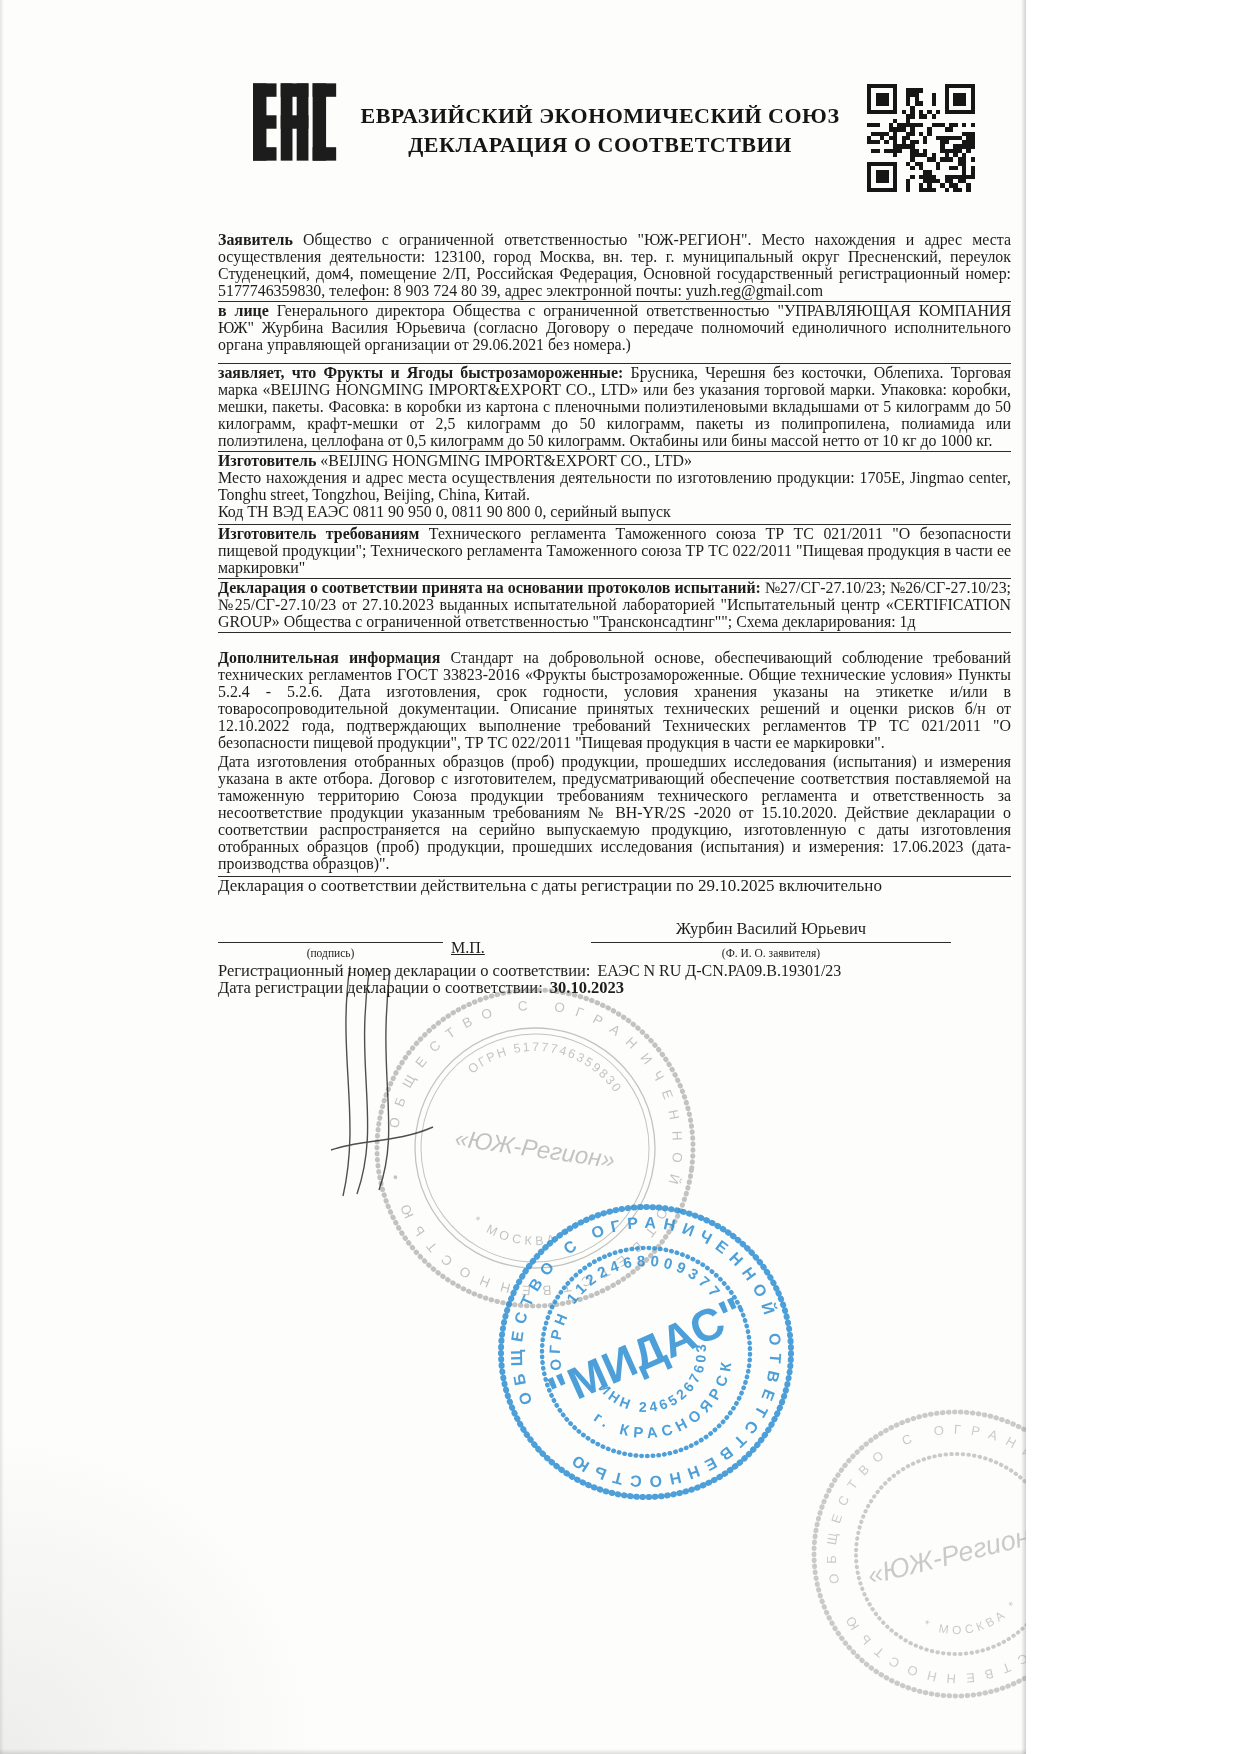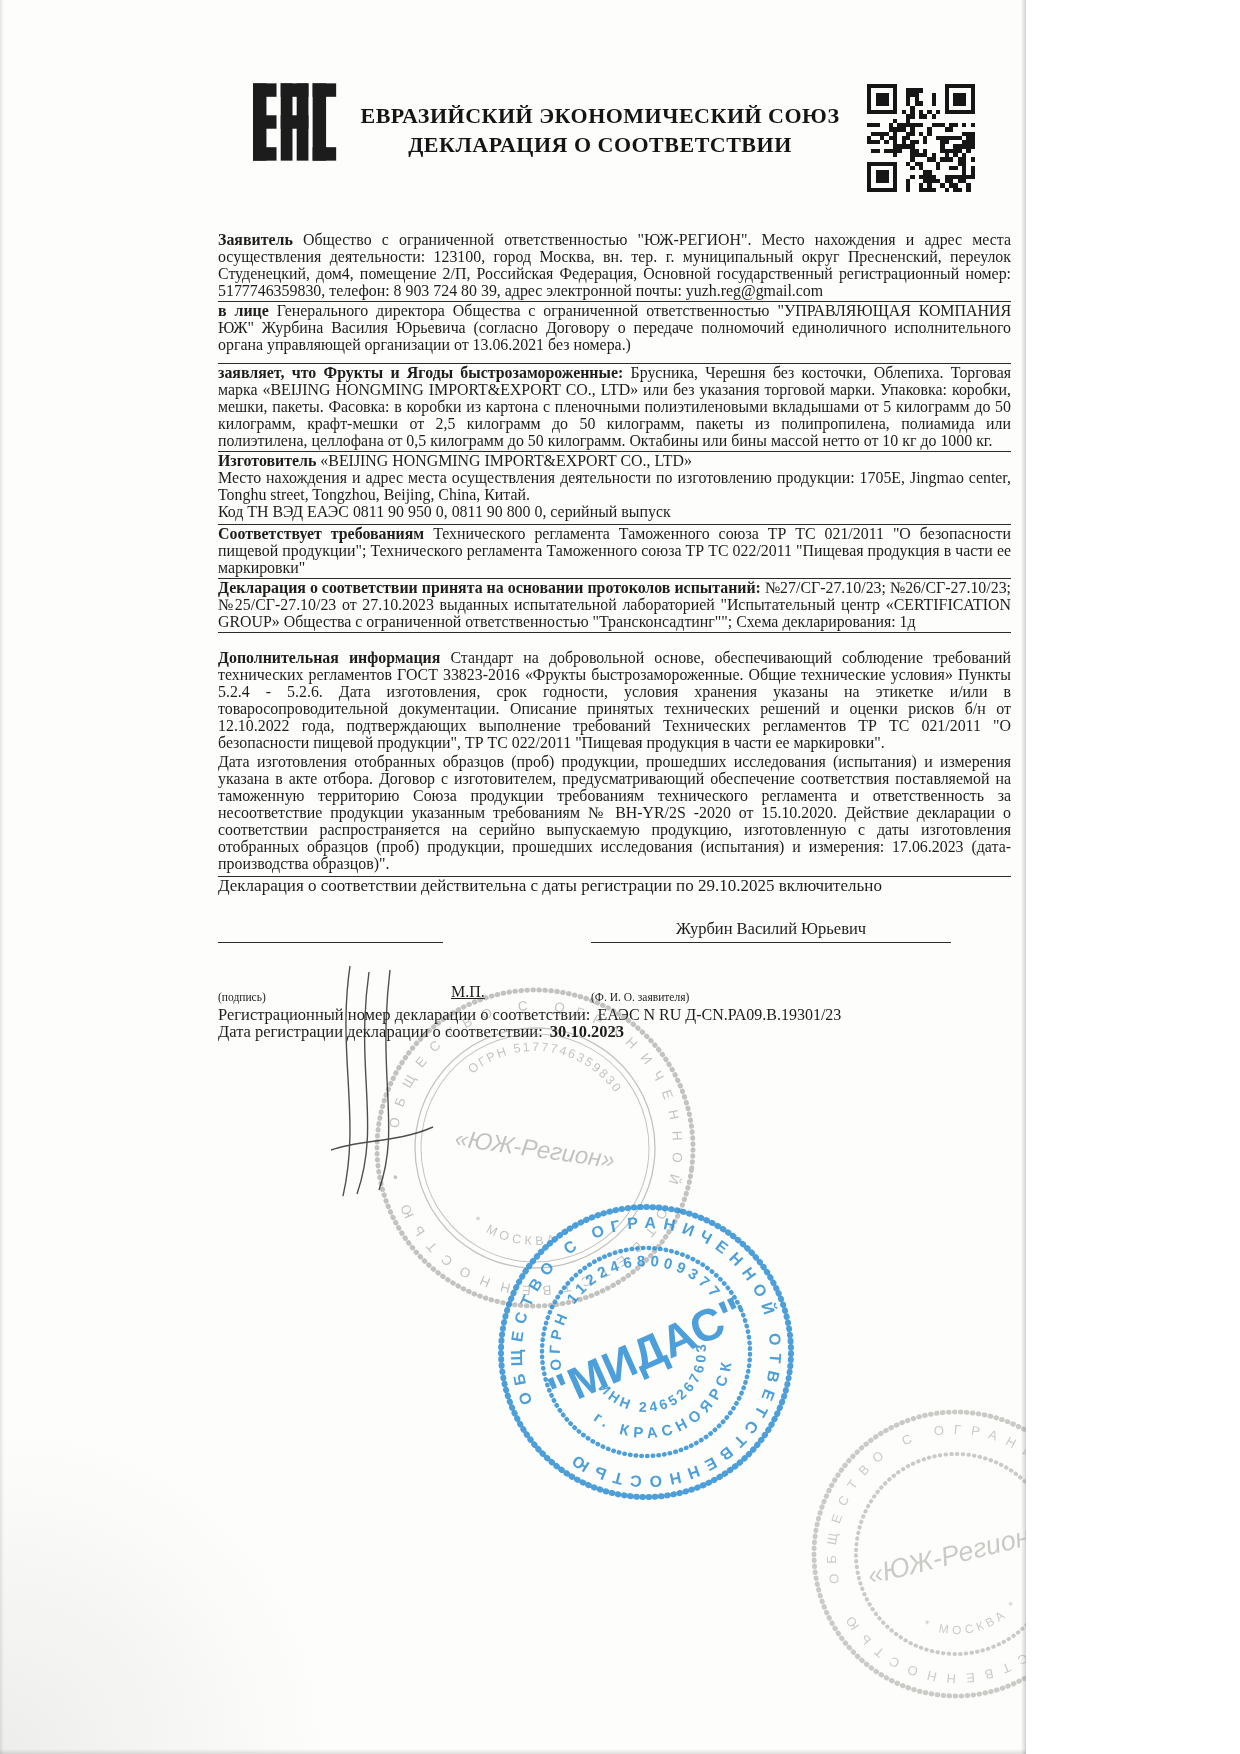--- a/index.html
+++ b/index.html
@@ -30,21 +30,21 @@
   .s6{margin-top:14px;padding-bottom:2px;}
   .s7{margin-top:16px;padding-bottom:4px;}
   .s7 .p2{margin-top:2px;}
   .validity{margin-top:8px;font-weight:normal;font-size:17px;}
   .sigrow{display:flex;margin-top:26px;align-items:flex-end;}
   .sigcol-left{flex:0 0 225px;}
   .sigcol-mp{flex:0 0 140px;padding-left:8px;font-size:16px;}
   .sigcol-name{flex:1;}
   .above{height:22px;border-bottom:1.6px solid #2b2b2b;}
   .name-above{height:22px;border-bottom:1.6px solid #2b2b2b;text-align:center;margin-right:60px;font-size:16.5px;}
-  .cap{font-size:11.5px;padding-top:2px;color:#222;margin-top:44px;}
+  .cap{font-size:11.5px;text-align:center;padding-top:2px;color:#222;}
   .cap-name{margin-right:60px;}
   .mp-inner{padding-bottom:6px;text-decoration:underline;}
   .reg{margin-top:146px;font-size:16.5px;text-align:left;}
   .reg .lbl{font-weight:normal;}
   .reg .val-sans{font-family:Liberation Serif, serif;font-size:16px;margin-left:7px;}
   .reg .val-bold{font-weight:bold;margin-left:7px;}
   .reg2{margin-top:26px;}
   .overlay{position:absolute;left:0;top:0;pointer-events:none;}
   svg text{font-family:"Liberation Sans",sans-serif;}
 </style>
@@ -281,30 +281,30 @@
         <rect x="25.799999999999997" y="60.199999999999996" width="4.3" height="4.3"></rect>
         <rect x="68.8" y="25.799999999999997" width="4.3" height="4.3"></rect>
         <rect x="25.799999999999997" y="68.8" width="4.3" height="4.3"></rect>
       </svg>
   </div>
 
   <div class="content">
 
     <p class="sec u s0"><span class="lead">Заявитель</span><span> Общество с ограниченной ответственностью "ЮЖ-РЕГИОН". Место нахождения и адрес места осуществления деятельности: 123100, город Москва, вн. тер. г. муниципальный округ Пресненский, переулок Студенецкий, дом4, помещение 2/П, Российская Федерация, Основной государственный регистрационный номер: 5177746359830, телефон: 8 903 724 80 39, адрес электронной почты: yuzh.reg@gmail.com</span></p>
 
-    <p class="sec u s1"><span class="lead">в лице</span><span> Генерального директора Общества с ограниченной ответственностью "УПРАВЛЯЮЩАЯ КОМПАНИЯ ЮЖ" Журбина Василия Юрьевича (согласно Договору о передаче полномочий единоличного исполнительного органа управляющей организации от 13.06.2021 без номера.)</span></p>
+    <p class="sec u s1"><span class="lead">в лице</span><span> Генерального директора Общества с ограниченной ответственностью "УПРАВЛЯЮЩАЯ КОМПАНИЯ ЮЖ" Журбина Василия Юрьевича (согласно Договору о передаче полномочий единоличного исполнительного органа управляющей организации от 29.06.2021 без номера.)</span></p>
 
     <p class="sec u s2"><span class="lead">заявляет, что Фрукты и Ягоды быстрозамороженные:</span><span> Брусника, Черешня без косточки, Облепиха. Торговая марка «BEIJING HONGMING IMPORT&amp;EXPORT CO., LTD» или без указания торговой марки. Упаковка: коробки, мешки, пакеты. Фасовка: в коробки из картона с пленочными полиэтиленовыми вкладышами от 5 килограмм до 50 килограмм, крафт-мешки от 2,5 килограмм до 50 килограмм, пакеты из полипропилена, полиамида или полиэтилена, целлофана от 0,5 килограмм до 50 килограмм. Октабины или бины массой нетто от 10 кг до 1000 кг.</span></p>
 
     <p class="sec s3"><span class="lead">Изготовитель</span><span> «BEIJING HONGMING IMPORT&amp;EXPORT CO., LTD»</span></p>
     <p class="sec">Место нахождения и адрес места осуществления деятельности по изготовлению продукции: 1705E, Jingmao center, Tonghu street, Tongzhou, Beijing, China, Китай.</p>
 
     <p class="sec u s4">Код ТН ВЭД ЕАЭС 0811 90 950 0, 0811 90 800 0, серийный выпуск</p>
 
-    <p class="sec u s5"><span class="lead">Соответствует требованиям</span><span> Технического регламента Таможенного союза ТР ТС 021/2011 "О безопасности пищевой продукции"; Технического регламента Таможенного союза ТР ТС 022/2011 "Пищевая продукция в части ее маркировки"</span></p>
+    <p class="sec u s5"><span class="lead">Изготовитель требованиям</span><span> Технического регламента Таможенного союза ТР ТС 021/2011 "О безопасности пищевой продукции"; Технического регламента Таможенного союза ТР ТС 022/2011 "Пищевая продукция в части ее маркировки"</span></p>
 
     <p class="sec u s6"><span class="lead">Декларация о соответствии принята на основании протоколов испытаний:</span><span> №27/СГ-27.10/23; №26/СГ-27.10/23; №25/СГ-27.10/23 от 27.10.2023 выданных испытательной лабораторией "Испытательный центр «CERTIFICATION GROUP» Общества с ограниченной ответственностью "Трансконсадтинг""; Схема декларирования: 1д</span></p>
 
     <div class="sec u s7">
       <p><span class="lead">Дополнительная информация</span><span> Стандарт на добровольной основе, обеспечивающий соблюдение требований технических регламентов ГОСТ 33823-2016 «Фрукты быстрозамороженные. Общие технические условия» Пункты 5.2.4 - 5.2.6. Дата изготовления, срок годности, условия хранения указаны на этикетке и/или в товаросопроводительной документации. Описание принятых технических решений и оценки рисков б/н от 12.10.2022 года, подтверждающих выполнение требований Технических регламентов ТР ТС 021/2011 "О безопасности пищевой продукции", ТР ТС 022/2011 "Пищевая продукция в части ее маркировки".</span></p>
       <p class="p2">Дата изготовления отобранных образцов (проб) продукции, прошедших исследования (испытания) и измерения указана в акте отбора. Договор с изготовителем, предусматривающий обеспечение соответствия поставляемой на таможенную территорию Союза продукции требованиям технического регламента и ответственность за несоответствие продукции указанным требованиям № BH-YR/2S -2020 от 15.10.2020. Действие декларации о соответствии распространяется на серийно выпускаемую продукцию, изготовленную с даты изготовления отобранных образцов (проб) продукции, прошедших исследования (испытания) и измерения: 17.06.2023 (дата-производства образцов)".</p>
     </div>
 
     <p class="validity">Декларация о соответствии действительна с даты регистрации по 29.10.2025 включительно</p>
 

